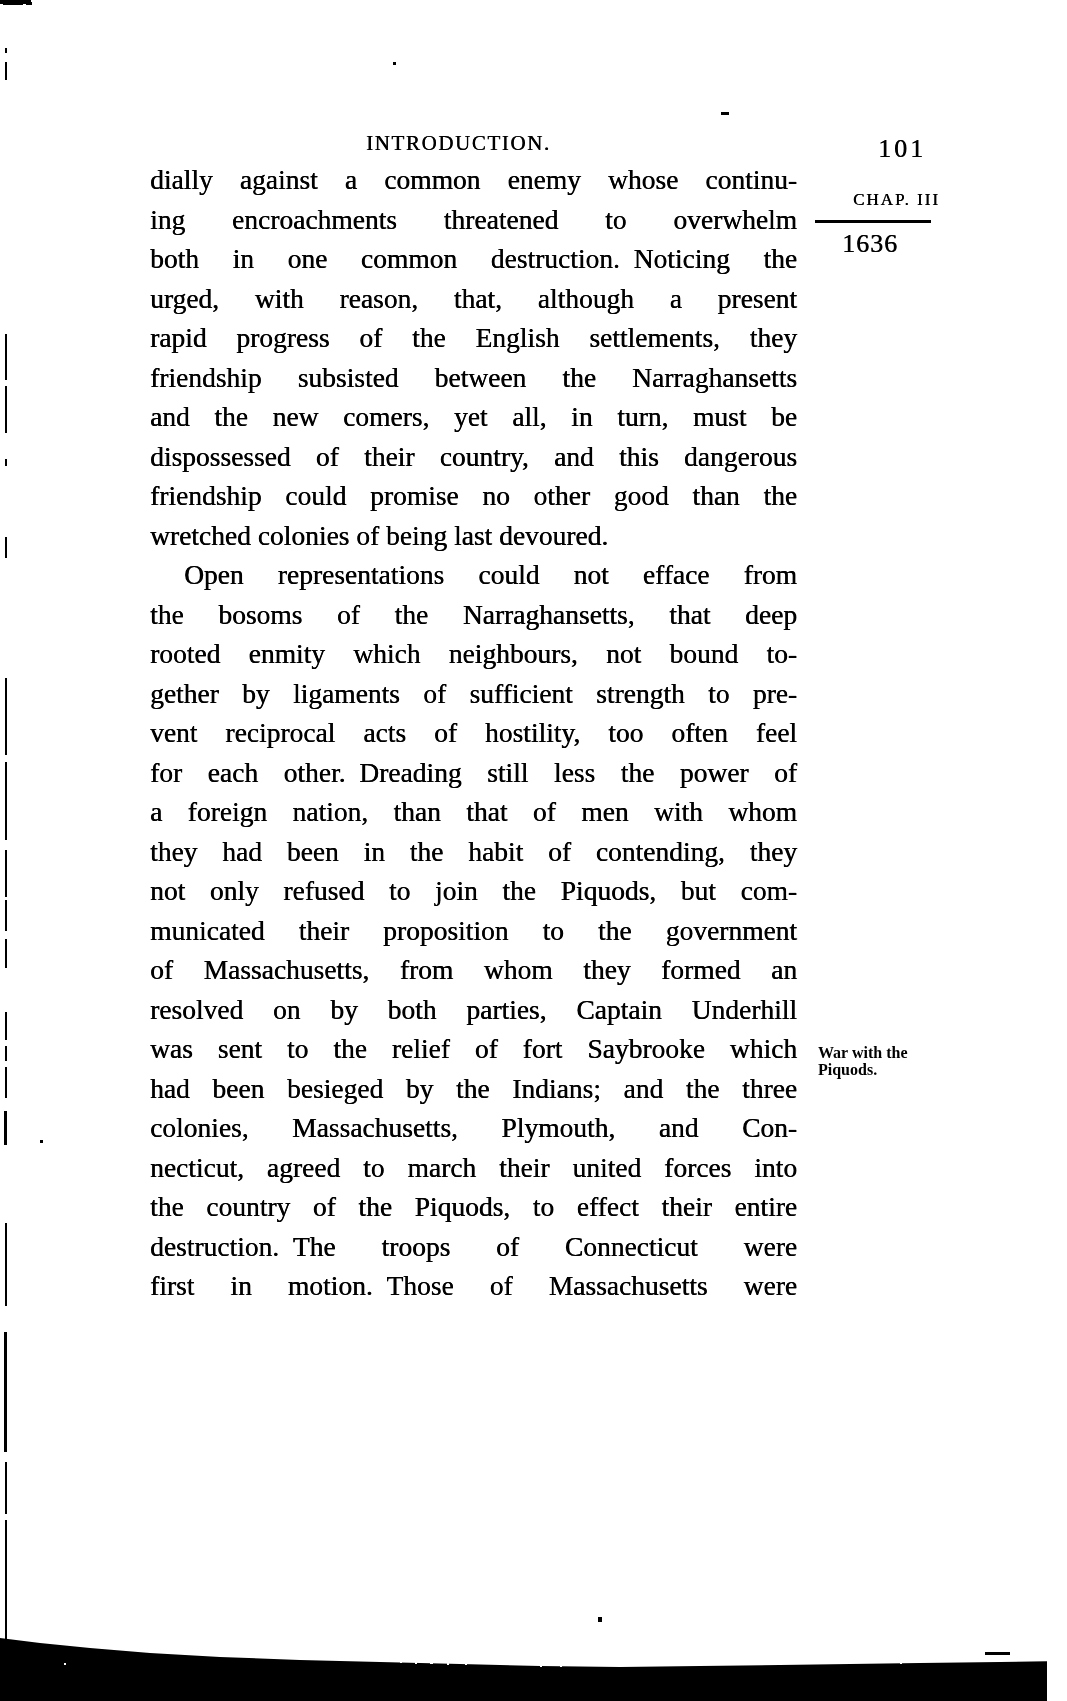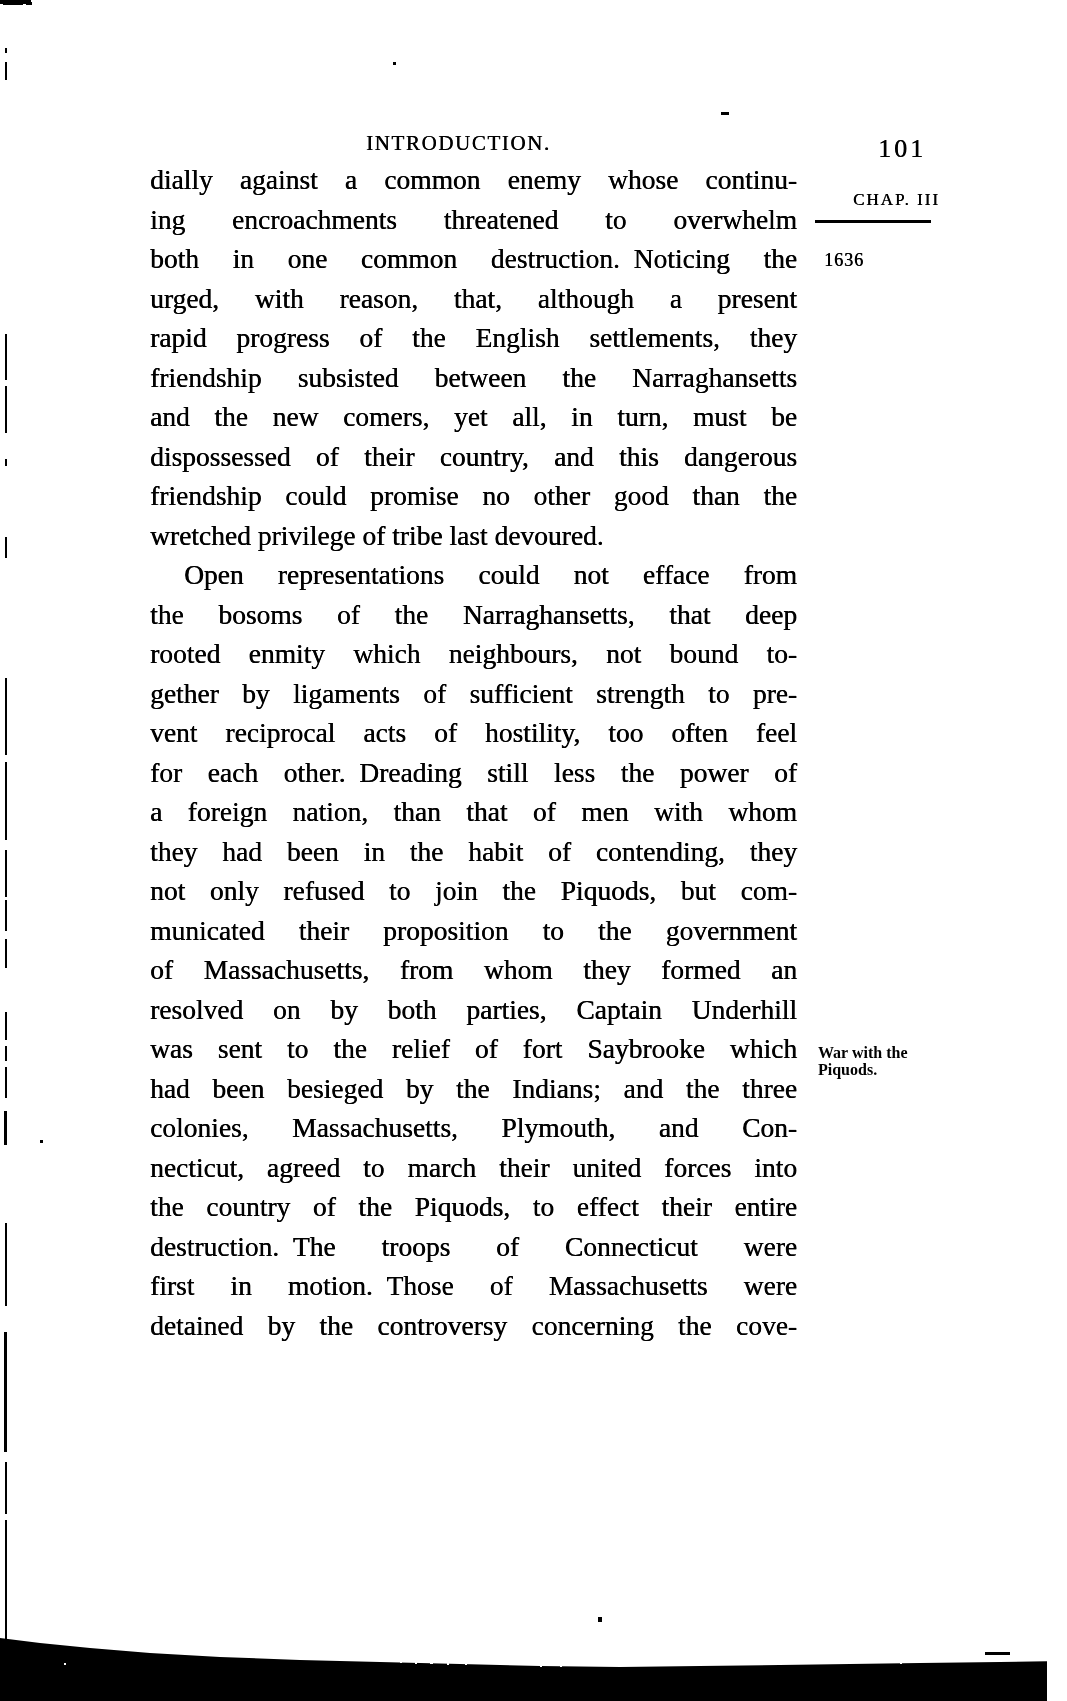--- a/index.html
+++ b/index.html
@@ -45,26 +45,25 @@
   .chap-rule {
     position: absolute;
     left: 815px;
     top: 220px;
     width: 116px;
     height: 3px;
     background: #000;
   }
   .margin-year {
     position: absolute;
-    left: 824px;
+    left: 842px;
     top: 229px;
-    font-size: 18px;
+    font-size: 26px;
     letter-spacing: 1px;
     text-shadow: 0.4px 0 0 currentColor;
-    margin-top: 21px;
   }
   .margin-war {
     position: absolute;
     left: 818px;
     top: 1044px;
     font-size: 16px;
     line-height: 17px;
     font-weight: bold;
     white-space: nowrap;
   }
@@ -103,41 +102,40 @@
   <div class="bodytext" id="bodytext">
       <div class="line">dially against a common enemy whose continu-</div>
       <div class="line">ing encroachments threatened to overwhelm</div>
       <div class="line">both in one common destruction. Noticing the</div>
       <div class="line">urged, with reason, that, although a present</div>
       <div class="line">rapid progress of the English settlements, they</div>
       <div class="line">friendship subsisted between the Narraghansetts</div>
       <div class="line">and the new comers, yet all, in turn, must be</div>
       <div class="line">dispossessed of their country, and this dangerous</div>
       <div class="line">friendship could promise no other good than the</div>
-      <div class="line no-stretch">wretched privilege of tribe last devoured.</div>
+      <div class="line no-stretch">wretched colonies of being last devoured.</div>
       <div class="line" style="text-indent: 34px;">Open representations could not efface from</div>
       <div class="line">the bosoms of the Narraghansetts, that deep</div>
       <div class="line">rooted enmity which neighbours, not bound to-</div>
       <div class="line">gether by ligaments of sufficient strength to pre-</div>
       <div class="line">vent reciprocal acts of hostility, too often feel</div>
       <div class="line">for each other. Dreading still less the power of</div>
       <div class="line">a foreign nation, than that of men with whom</div>
       <div class="line">they had been in the habit of contending, they</div>
       <div class="line">not only refused to join the Piquods, but com-</div>
       <div class="line">municated their proposition to the government</div>
       <div class="line">of Massachusetts, from whom they formed an</div>
       <div class="line">resolved on by both parties, Captain Underhill</div>
       <div class="line">was sent to the relief of fort Saybrooke which</div>
       <div class="line">had been besieged by the Indians; and the three</div>
       <div class="line">colonies, Massachusetts, Plymouth, and Con-</div>
       <div class="line">necticut, agreed to march their united forces into</div>
       <div class="line">the country of the Piquods, to effect their entire</div>
       <div class="line">destruction. The troops of Connecticut were</div>
       <div class="line">first in motion. Those of Massachusetts were</div>
-      <div class="line">detained by the controversy concerning the cove-</div>
     </div>
 
   <div>
 
     <div class="art" style="left:0;top:0;width:31px;height:4px;"></div>
     <div class="art" style="left:3px;top:3px;width:20px;height:2px;"></div>
     <div class="art" style="left:26px;top:2px;width:6px;height:3px;"></div>
 
     <div class="art" style="left:5px;top:48px;width:2px;height:5px;"></div>
     <div class="art" style="left:5px;top:62px;width:2px;height:18px;"></div>

